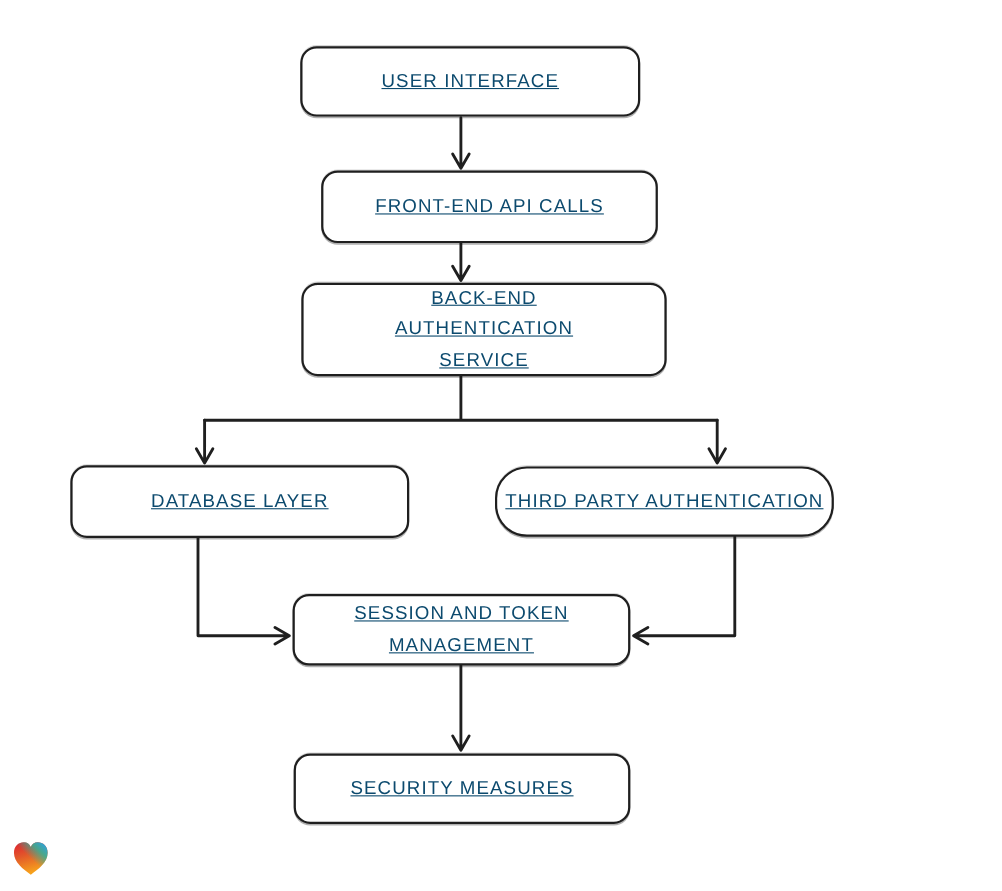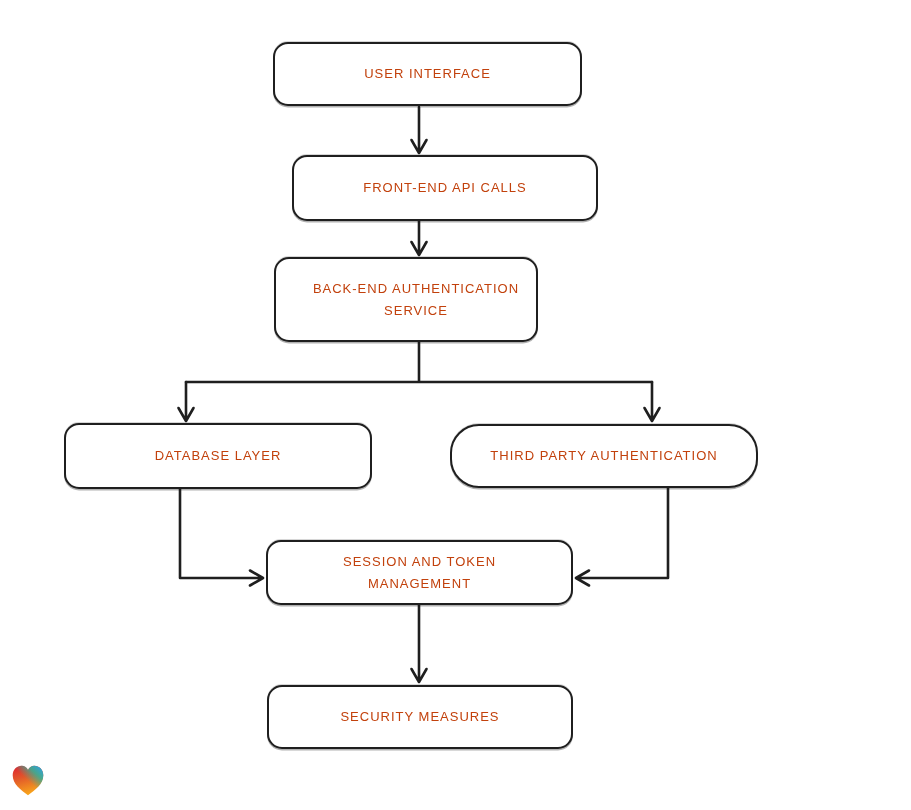--- a/index.html
+++ b/index.html
@@ -35,35 +35,36 @@
     background: #ffffff;
     border: 2.8px solid #1f1f1f;
     border-radius: 15px;
     display: flex;
     align-items: center;
     justify-content: center;
     text-align: center;
     box-shadow: 0 1.5px 0 rgba(30,30,30,0.35), 0 -1px 0 rgba(30,30,30,0.18);
   }
   .node span {
-    font-size: 13px;
+    font-size: 17px;
     letter-spacing: 1px;
     line-height: 1.65;
-    color: #c2410c;
+    color: #0c4a6e;
     text-transform: uppercase;
     white-space: nowrap;
+    text-decoration: underline;
   }
   .node.two-line span {
     white-space: normal;
     display: inline-block;
     max-width: 240px;
   }
   #node-user-interface        { left: 273px; top: 42px;  width: 309px; height: 64px; }
   #node-front-end-api-calls   { left: 292px; top: 155px; width: 306px; height: 66px; }
-  #node-back-end-auth-service { left: 274px; top: 257px; width: 264px; height: 85px; justify-content: flex-end; }
+  #node-back-end-auth-service { left: 274px; top: 257px; width: 332px; height: 85px; }
   #node-database-layer        { left: 64px;  top: 423px; width: 308px; height: 66px; }
   #node-third-party-auth      { left: 450px; top: 424px; width: 308px; height: 64px; border-radius: 29px; }
   #node-session-token-mgmt    { left: 266px; top: 540px; width: 307px; height: 65px; }
   #node-security-measures     { left: 267px; top: 685px; width: 306px; height: 64px; }
   .logo {
     position: absolute;
     left: 9px;
     top: 761px;
     width: 38px;
     height: 38px;

